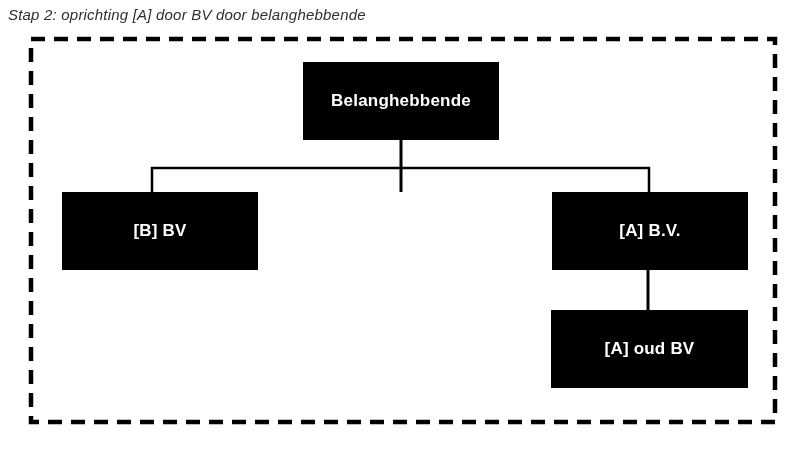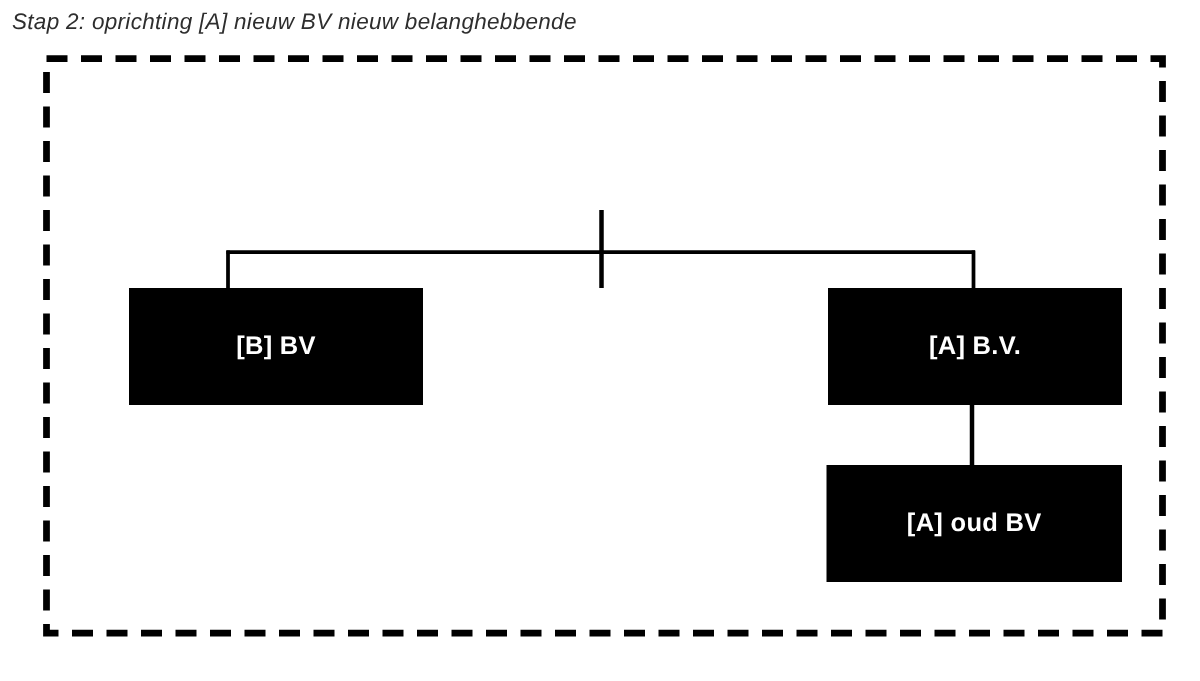--- a/index.html
+++ b/index.html
@@ -37,47 +37,50 @@
     display: flex;
     align-items: center;
     justify-content: center;
     font-weight: bold;
     font-size: 17px;
     letter-spacing: 0.2px;
     box-sizing: border-box;
     text-align: center;
   }
   .node-belanghebbende { left: 303px; top: 62px;  width: 196px; height: 78px; }
-  .node-b-bv           { left: 62px;  top: 192px; width: 196px; height: 78px; margin-left: 24px; }
+  .node-b-bv           { left: 62px;  top: 192px; width: 196px; height: 78px; }
   .node-a-nieuw-bv     { left: 305px; top: 192px; width: 196px; height: 78px; }
   .node-a-bv           { left: 552px; top: 192px; width: 196px; height: 78px; }
   .node-a-oud-bv       { left: 551px; top: 310px; width: 197px; height: 78px; }
 </style>
 </head>
 <body>
 
 <div class="canvas">
 
-  <div class="diagram-title">Stap 2: oprichting [A] nieuw BV nieuw belanghebbende</div>
+  <div class="diagram-title">Stap 2: oprichting [A] door BV door belanghebbende</div>
 
   <svg class="lines" width="800" height="454" viewBox="0 0 800 454">
 
     <rect x="31" y="39" width="744" height="383" fill="none" stroke="#000000" stroke-width="4.5" stroke-dasharray="14 9"></rect>
 
     <line x1="401" y1="140" x2="401" y2="192" stroke="#000000" stroke-width="3"></line>
 
     <line x1="151" y1="168" x2="650" y2="168" stroke="#000000" stroke-width="2.5"></line>
 
     <line x1="152" y1="167" x2="152" y2="192" stroke="#000000" stroke-width="2.5"></line>
 
     <line x1="649" y1="167" x2="649" y2="192" stroke="#000000" stroke-width="2.5"></line>
 
     <line x1="648" y1="270" x2="648" y2="310" stroke="#000000" stroke-width="3"></line>
   </svg>
 
+  <div class="node node-belanghebbende">
+    <span>Belanghebbende</span>
+  </div>
 
   <div class="node node-b-bv">
     <span>[B] BV</span>
   </div>
 
 
   <div class="node node-a-bv">
     <span>[A] B.V.</span>
   </div>
 

